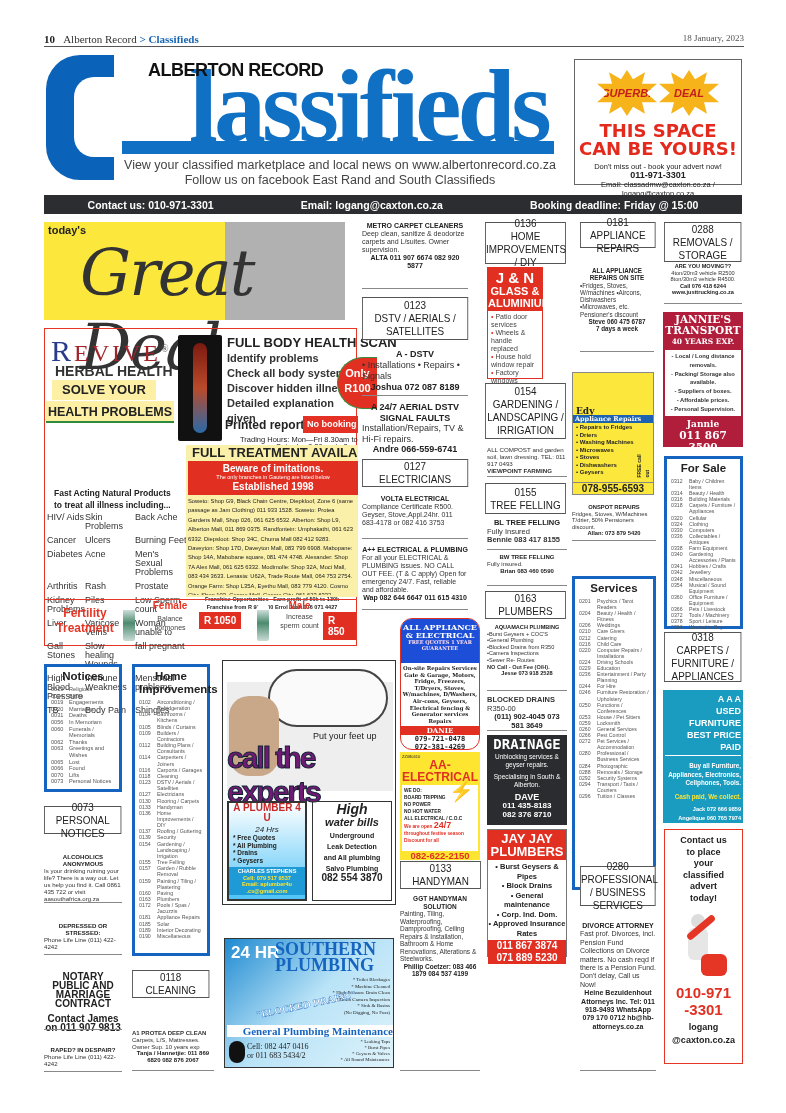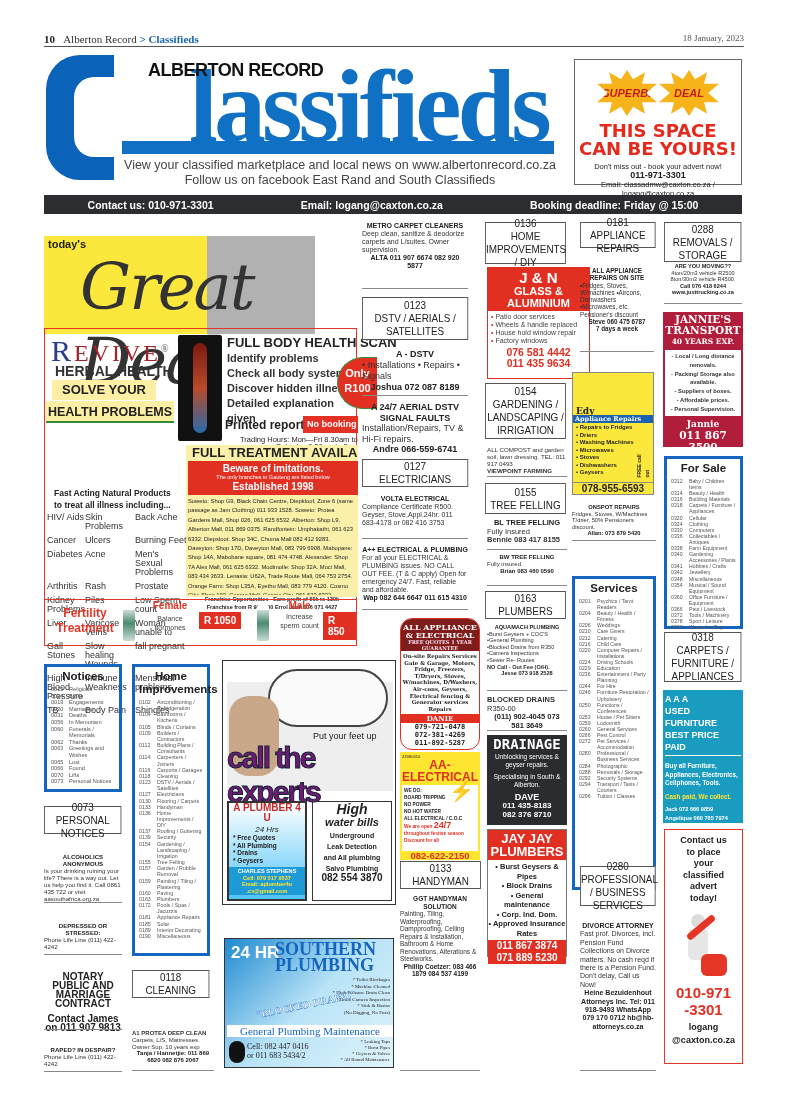--- a/index.html
+++ b/index.html
@@ -18,21 +18,21 @@
 #classtxt{left:118px;top:60px;font-size:104px;font-weight:bold;color:#1070c4;letter-spacing:-4px;line-height:92px;font-family:Liberation Serif, serif}
 #blueBar{left:122px;top:141px;width:432px;height:13px;background:#1070c4}
 #tagline{left:120px;top:158px;width:440px;text-align:center;font-size:12.5px;color:#444;line-height:15px}
 #promo{left:574px;top:59px;width:168px;height:126px;border:1px solid #666;text-align:center}
 .burst{position:absolute;top:10px;width:60px;height:46px;background:#f6b31a;clip-path:polygon(50% 0,60% 20%,80% 5%,75% 30%,100% 30%,82% 50%,100% 70%,75% 70%,80% 95%,60% 80%,50% 100%,40% 80%,20% 95%,25% 70%,0 70%,18% 50%,0 30%,25% 30%,20% 5%,40% 20%);display:flex;align-items:center;justify-content:center;font-size:11px;font-weight:bold;color:#c31d1d;font-style:italic}
 #promo .big{position:absolute;left:0;top:62px;width:100%;color:#e32a1c;font-size:18px;font-weight:bold;line-height:18px;font-family:"DejaVu Sans",sans-serif}
 #promo .small{position:absolute;left:0;top:102px;width:100%;font-size:7.5px;line-height:9px}
 #promo .small b{font-size:9px}
 #contactbar{left:44px;top:195px;width:698px;height:19px;background:#2c2d30;color:#fff;font-size:10.5px;font-weight:bold;display:flex;justify-content:space-around;align-items:center}
 
-#gdeal{left:44px;top:236px;width:271px;height:98px;background:linear-gradient(90deg,#fce83c 0 60%,#b1b1b1 60%)}
+#gdeal{left:44px;top:222px;width:301px;height:98px;background:linear-gradient(90deg,#fce83c 0 60%,#b1b1b1 60%)}
 #gdeal .today{position:absolute;left:4px;top:2px;font-size:11px;font-weight:bold}
 #gdeal .gd{position:absolute;left:36px;top:14px;font-size:64px;font-style:italic;font-family:"DejaVu Serif",serif;color:#333;letter-spacing:-2px}
 
 #revive{left:44px;top:328px;width:313px;height:318px;border:1.5px solid #e53525}
 #revive .logo{position:absolute;left:6px;top:5px;font-family:"Liberation Serif",serif;font-size:24px;color:#a3232b;letter-spacing:3px}
 #revive .logo span{color:#2a3a8c;font-size:30px}
 #revive .hh{position:absolute;left:10px;top:34px;font-size:14px;font-weight:bold;color:#333}
 #revive .solve{position:absolute;left:7px;top:51px;width:104px;height:20px;background:#fdf0a5;font-size:13px;font-weight:bold;text-align:center;line-height:20px}
 #revive .hp{position:absolute;left:1px;top:72px;width:128px;height:22px;background:#fdf0a5;font-size:12.5px;font-weight:bold;line-height:22px;text-align:center;border-bottom:2px solid #2e8b3c}
 #revive .body{position:absolute;left:133px;top:6px;width:44px;height:106px;background:#111;border-radius:2px}
@@ -222,21 +222,21 @@
   <div>Compliance Certificate R500. Geyser, Stove,Appl.24hr. 011 683-4178 or 082 416 3753</div>
 </div>
 <div class="rule" style="left:362px;top:538px;width:106px"></div>
 <div class="ad" style="left:362px;top:546px;width:106px">
   <div class="hd">A++ ELECTRICAL &amp; PLUMBING</div>
   <div>For all your ELECTRICAL &amp; PLUMBING issues. NO CALL OUT FEE. (T &amp; C apply) Open for emergency 24/7. Fast, reliable and affordable.</div>
   <div class="hd">Wap 082 644 6647 011 615 4310</div>
 </div>
 <div class="rule" style="left:362px;top:609px;width:106px"></div>
 <div class="abs" style="left:400px;top:618px;width:80px;height:132px;border:1.5px solid #e12f22;border-radius:12px;overflow:hidden;text-align:center;font-family:'DejaVu Serif',serif">
-  <div style="background:#7f1d1d;color:#fff;font-size:8px;font-weight:bold;line-height:8px;padding:4px 2px 0">
+  <div style="background:#1d4ed8;color:#fff;font-size:8px;font-weight:bold;line-height:8px;padding:4px 2px 12px">
       <div>ALL APPLIANCE</div>
       <div>&amp; ELECTRICAL</div>
       <div style="font-size:5px;line-height:6px;color:#fde">FREE QUOTES 1 YEAR GUARANTEE</div>
     </div>
   <div style="font-size:5.4px;line-height:6.6px;font-weight:bold;padding:2px 1px">On-site Repairs Services Gate &amp; Garage, Motors, Fridge, Freezers, T/Dryers, Stoves, W/machines, D/Washers, Air-cons, Geysers, Electrical fencing &amp; Generator services Repairs</div>
   <div style="background:#e12f22;color:#fff;font-size:7px;font-weight:bold">DANIE</div>
   <div style="font-size:7px;font-weight:bold;line-height:8px;font-family:'DejaVu Sans Mono',monospace">
       <div>079-721-0478</div>
       <div>072-381-4269</div>
       <div>011-892-5287</div>
@@ -312,39 +312,39 @@
     </div>
   <div class="abs" style="right:3px;top:38px;font-size:5px;line-height:6.5px;text-align:right">
       <div>* Toilet Blockages</div>
       <div>* Machine Cleaned</div>
       <div>* High Pressure Drain Clean</div>
       <div>* Drain Camera Inspection</div>
       <div>* Sink &amp; Basins</div>
       <div>(No Digging, No Fuss)</div>
     </div>
   <div class="abs" style="left:30px;top:60px;color:#fff;font-size:10px;transform:rotate(-12deg);font-weight:bold;-webkit-text-stroke:.3px #1565c0">"BLOCKED DRAINS"</div>
-  <div class="abs" style="left:2px;top:86px;width:166px;background:#fff;color:#1565c0;font-size:11px;font-weight:normal;text-align:center">General Plumbing Maintenance</div>
+  <div class="abs" style="left:2px;top:86px;width:166px;background:#fff;color:#1565c0;font-size:11px;font-weight:bold;text-align:right">General Plumbing Maintenance</div>
   <div class="abs" style="left:4px;top:102px;width:16px;height:22px;background:#111;border-radius:8px"></div>
   <div class="abs" style="left:22px;top:103px;font-size:8px;line-height:9px">
       <div>Cell: 082 447 0416</div>
       <div>or 011 683 5434/2</div>
     </div>
   <div class="abs" style="right:3px;top:100px;font-size:4.8px;line-height:6px;text-align:right">
       <div>* Leaking Taps</div>
       <div>* Burst Pipes</div>
       <div>* Geysers &amp; Valves</div>
       <div>* All Round Maintenance</div>
     </div>
 </div>
 
 <div class="cat" style="left:485px;top:222px;width:90px;height:42px">
     <div>0136</div>
     <div>HOME IMPROVEMENTS / DIY</div>
   </div>
-<div class="abs" style="left:487px;top:267px;width:103px;height:112px;border:1px solid #e12f22;font-size:7px">
+<div class="abs" style="left:487px;top:267px;width:56px;height:112px;border:1px solid #e12f22;font-size:7px">
   <div style="background:#e12f22;color:#fff;text-align:center;font-weight:bold;line-height:12px;padding:2px 0">
       <div style="font-size:15px;line-height:15px">J &amp; N</div>
       <div style="font-size:11px">GLASS &amp;</div>
       <div style="font-size:11px">ALUMINIUM</div>
     </div>
   <div style="padding:2px 3px;line-height:8px;color:#444">
     <div><span style="color:#e12f22">•</span> <span>Patio door services</span></div>
     <div><span style="color:#e12f22">•</span> <span>Wheels &amp; handle replaced</span></div>
     <div><span style="color:#e12f22">•</span> <span>House hold window repair</span></div>
     <div><span style="color:#e12f22">•</span> <span>Factory windows</span></div>
@@ -676,21 +676,21 @@
       <div class="r">
         <span class="c">0396</span>
         <span>Wanted to Buy</span>
       </div>
     </div>
 </div>
 <div class="cat" style="left:664px;top:632px;width:86px;height:50px">
     <div>0318</div>
     <div>CARPETS / FURNITURE / APPLIANCES</div>
   </div>
-<div class="abs" style="left:663px;top:690px;width:80px;height:133px;background:#1a9bc0;color:#fff;text-align:left;padding:3px 2px">
+<div class="abs" style="left:663px;top:690px;width:80px;height:133px;background:#1a9bc0;color:#fff;text-align:right;padding:3px 2px">
   <div style="font-weight:bold;font-size:9px;line-height:12px">
       <div>A A A</div>
       <div>USED FURNITURE</div>
       <div style="border-bottom:1.5px solid #fff;padding-bottom:2px">BEST PRICE PAID</div>
     </div>
   <div style="font-weight:bold;font-size:6.3px;line-height:8.5px;margin-top:6px">Buy all Furniture, Appliances, Electronics, Cellphones, Tools.</div>
   <div style="font-weight:bold;font-size:6.3px;color:#fde530;margin-top:5px">Cash paid, We collect.</div>
   <div style="font-weight:bold;font-size:5.6px;line-height:9px;margin-top:5px">
       <div>Jack 072 666 9859</div>
       <div>Angelique 060 765 7974</div>

